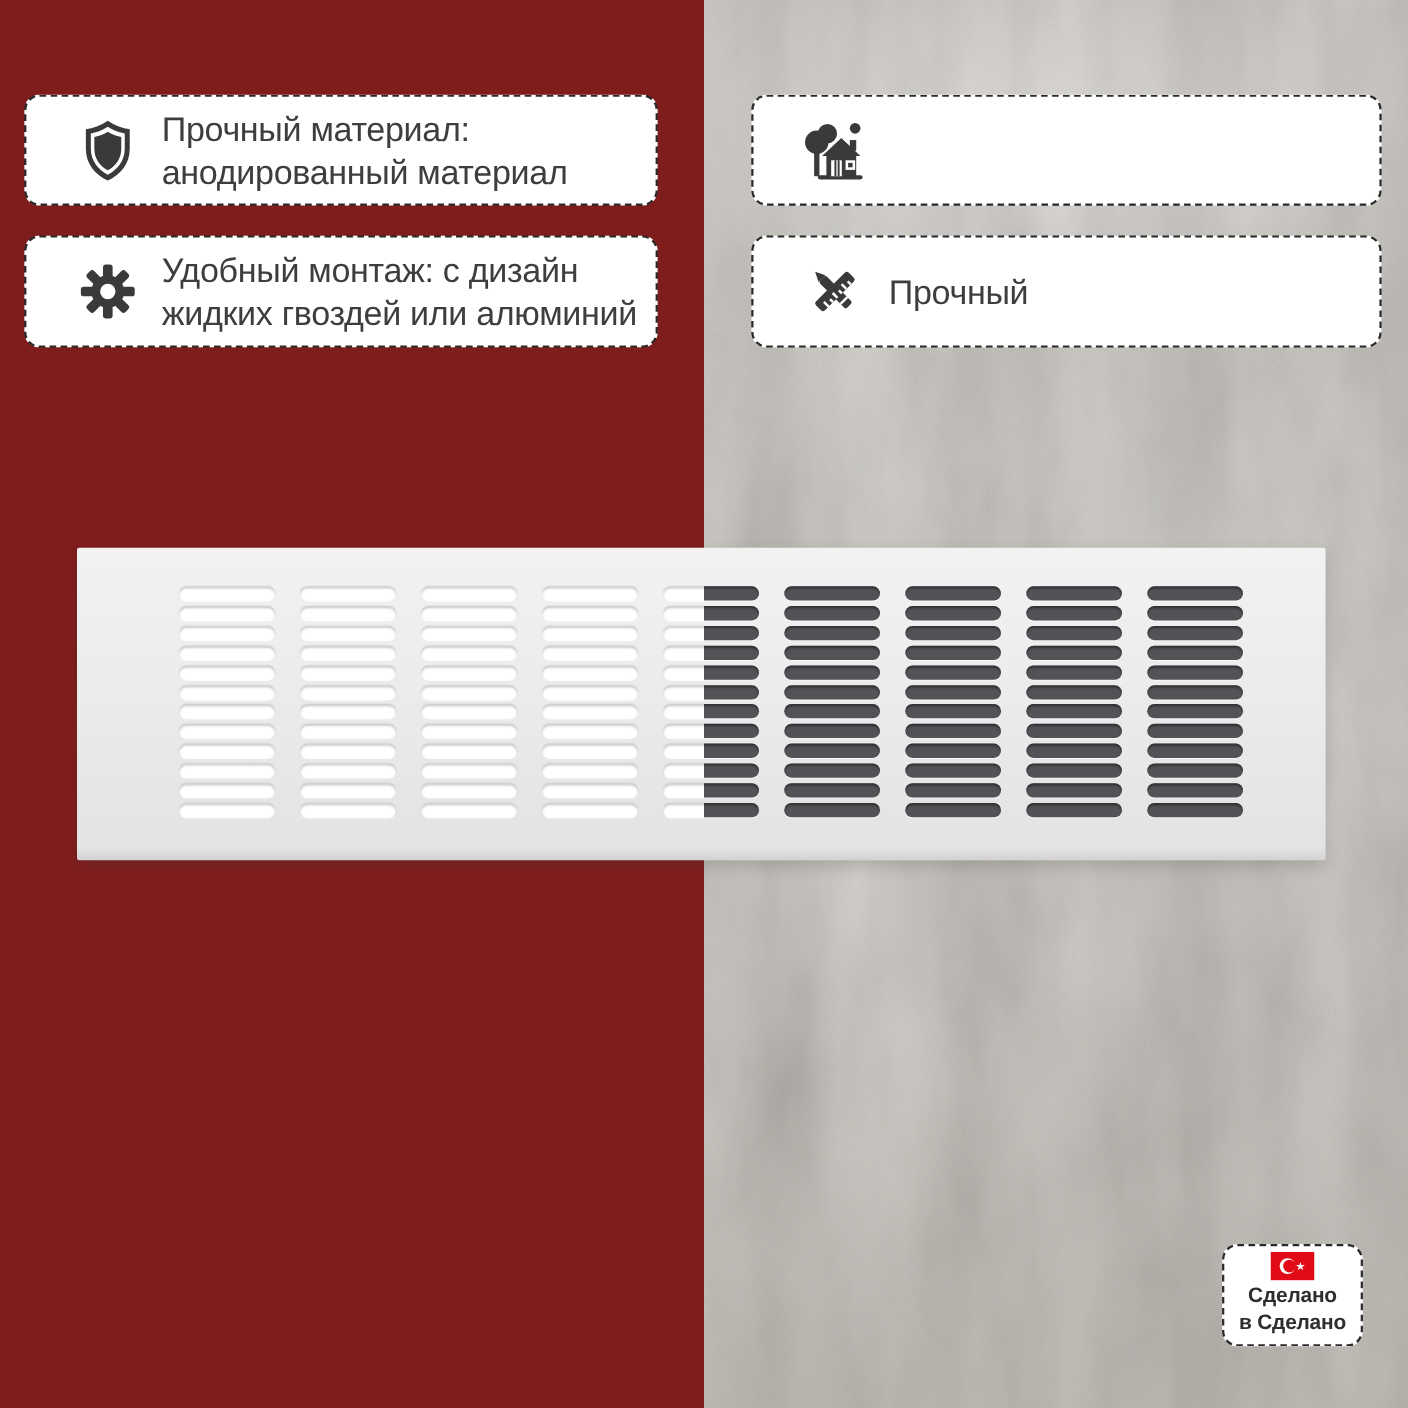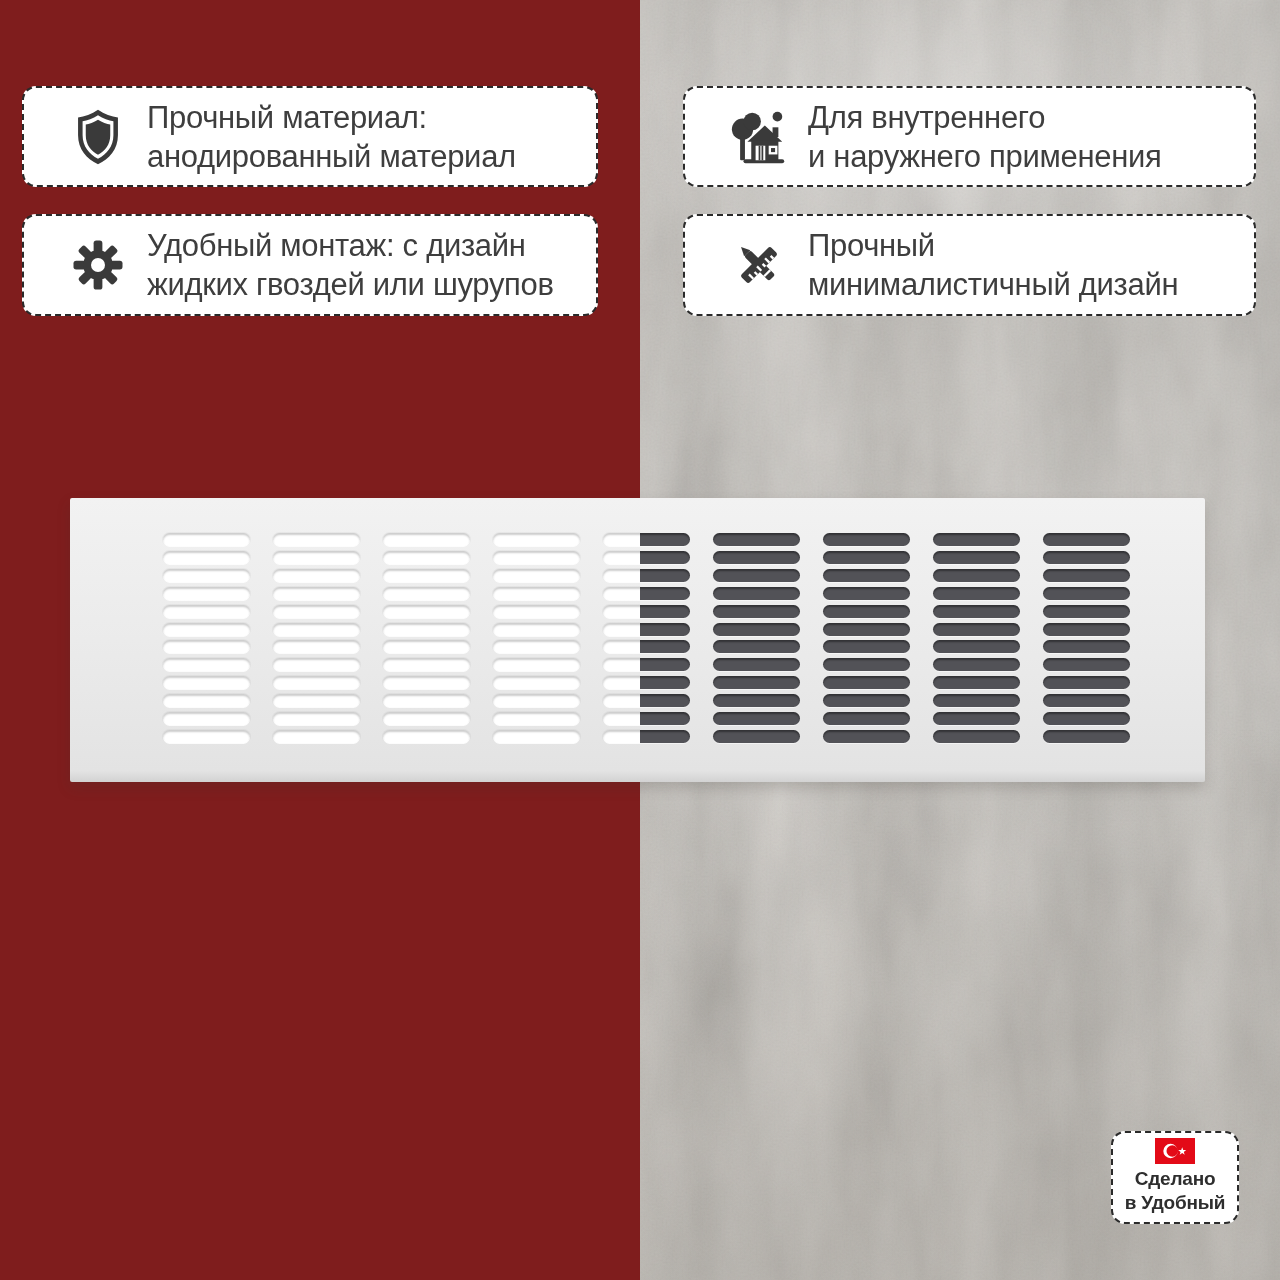--- a/index.html
+++ b/index.html
@@ -144,21 +144,21 @@
           <rect x="27" y="4" width="10" height="14" rx="3" transform="rotate(225 32 32)"></rect>
           <rect x="27" y="4" width="10" height="14" rx="3" transform="rotate(270 32 32)"></rect>
           <rect x="27" y="4" width="10" height="14" rx="3" transform="rotate(315 32 32)"></rect>
           <circle cx="32" cy="32" r="17"></circle>
         </g>
         <circle cx="32" cy="32" r="8" fill="#ffffff"></circle>
       </svg>
     </div>
     <div class="feature-text">
       <div>Удобный монтаж: с дизайн</div>
-      <div>жидких гвоздей или шурупов</div>
+      <div>жидких гвоздей или алюминий</div>
     </div>
   </div>
 
   <div class="feature-box" style="left:683px; top:86px; width:573px; height:101px;">
     <div class="icon-wrap">
       <svg width="62" height="62" viewBox="0 0 64 64">
         <g fill="#3a3a3a">
           <circle cx="15" cy="24" r="11"></circle>
           <circle cx="25" cy="16" r="9"></circle>
           <rect x="12.5" y="30" width="5" height="26" rx="1"></rect>
@@ -172,24 +172,20 @@
           <rect x="28.5" y="41" width="10" height="15"></rect>
           <rect x="42" y="41" width="9" height="9"></rect>
         </g>
         <g fill="#3a3a3a">
           <rect x="31.6" y="41" width="1.8" height="15"></rect>
           <rect x="34.6" y="41" width="1.8" height="15"></rect>
           <rect x="44.4" y="43.4" width="4.2" height="4.2"></rect>
         </g>
       </svg>
     </div>
-    <div class="feature-text">
-      <div>Для внутреннего</div>
-      <div>и наружнего применения</div>
-    </div>
   </div>
 
   <div class="feature-box" style="left:683px; top:214px; width:573px; height:102px;">
     <div class="icon-wrap">
       <svg width="56" height="56" viewBox="0 0 64 64">
         <g transform="rotate(45 32 32)">
           <rect x="13" y="27" width="40" height="10" rx="2.5" fill="#3a3a3a"></rect>
           <path d="M13 27 L3 32 L13 37 Z" fill="#3a3a3a"></path>
           <rect x="44" y="27" width="2.5" height="10" fill="#ffffff"></rect>
         </g>
@@ -201,21 +197,20 @@
             <rect x="28" y="31.5" width="2.6" height="7"></rect>
             <rect x="34.5" y="34" width="2.6" height="4.5"></rect>
             <rect x="41" y="31.5" width="2.6" height="7"></rect>
             <rect x="47.5" y="34" width="2.6" height="4.5"></rect>
           </g>
         </g>
       </svg>
     </div>
     <div class="feature-text">
       <div>Прочный</div>
-      <div>минималистичный дизайн</div>
     </div>
   </div>
 
   <div class="grille">
     <div class="slots-clip slots-clip-left">
       <div class="slots-grid slots-white" id="slots-left-grid">
           <div class="slot" style="left: 93px; top: 35px;"></div>
           <div class="slot" style="left: 203px; top: 35px;"></div>
           <div class="slot" style="left: 313px; top: 35px;"></div>
           <div class="slot" style="left: 423px; top: 35px;"></div>
@@ -344,16 +339,16 @@
   </div>
 
   <div class="badge">
     <svg class="flag" width="40" height="26" viewBox="0 0 40 26">
       <rect width="40" height="26" fill="#e30a17"></rect>
       <circle cx="15.5" cy="13" r="7.2" fill="#ffffff"></circle>
       <circle cx="17.3" cy="13" r="5.8" fill="#e30a17"></circle>
       <path fill="#ffffff" d="M27.2 9.2 L28.2 12.0 L31.2 12.1 L28.8 13.9 L29.7 16.8 L27.2 15.0 L24.7 16.8 L25.6 13.9 L23.2 12.1 L26.2 12.0 Z"></path>
     </svg>
     <div class="badge-line">Сделано</div>
-    <div class="badge-line">в Удобный</div>
+    <div class="badge-line">в Сделано</div>
   </div>
 
 </div>
 
 </body></html>

